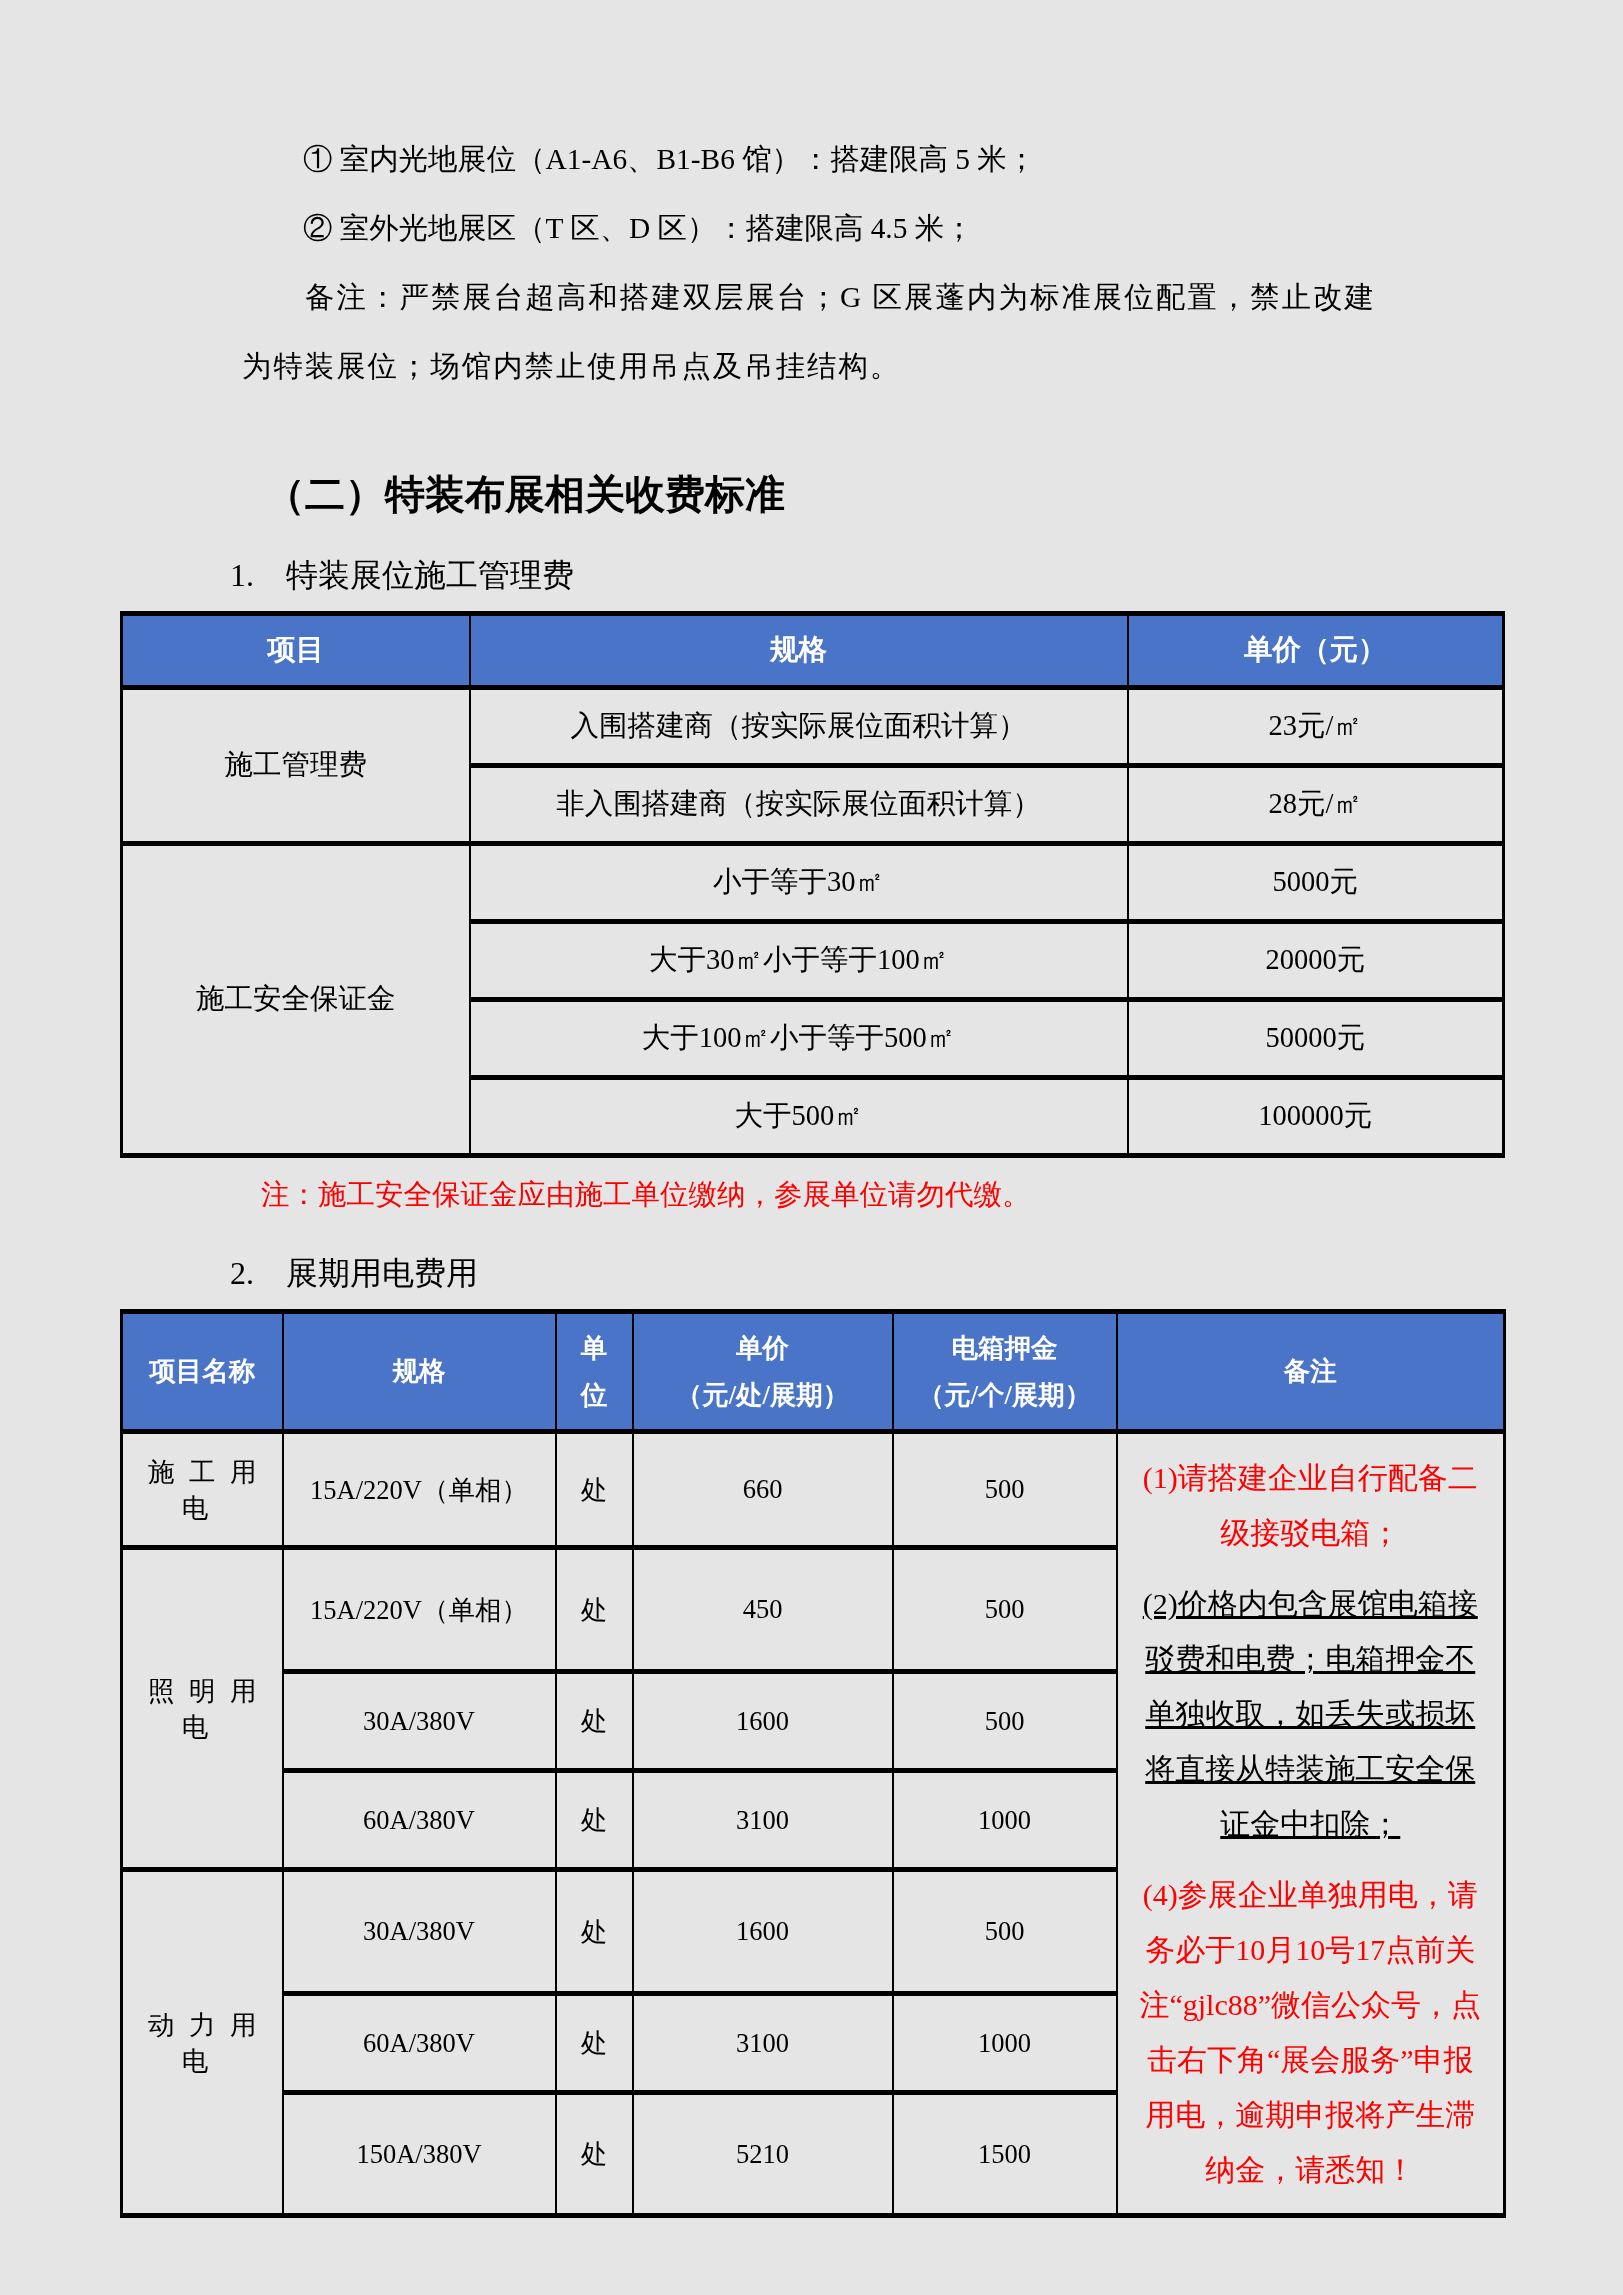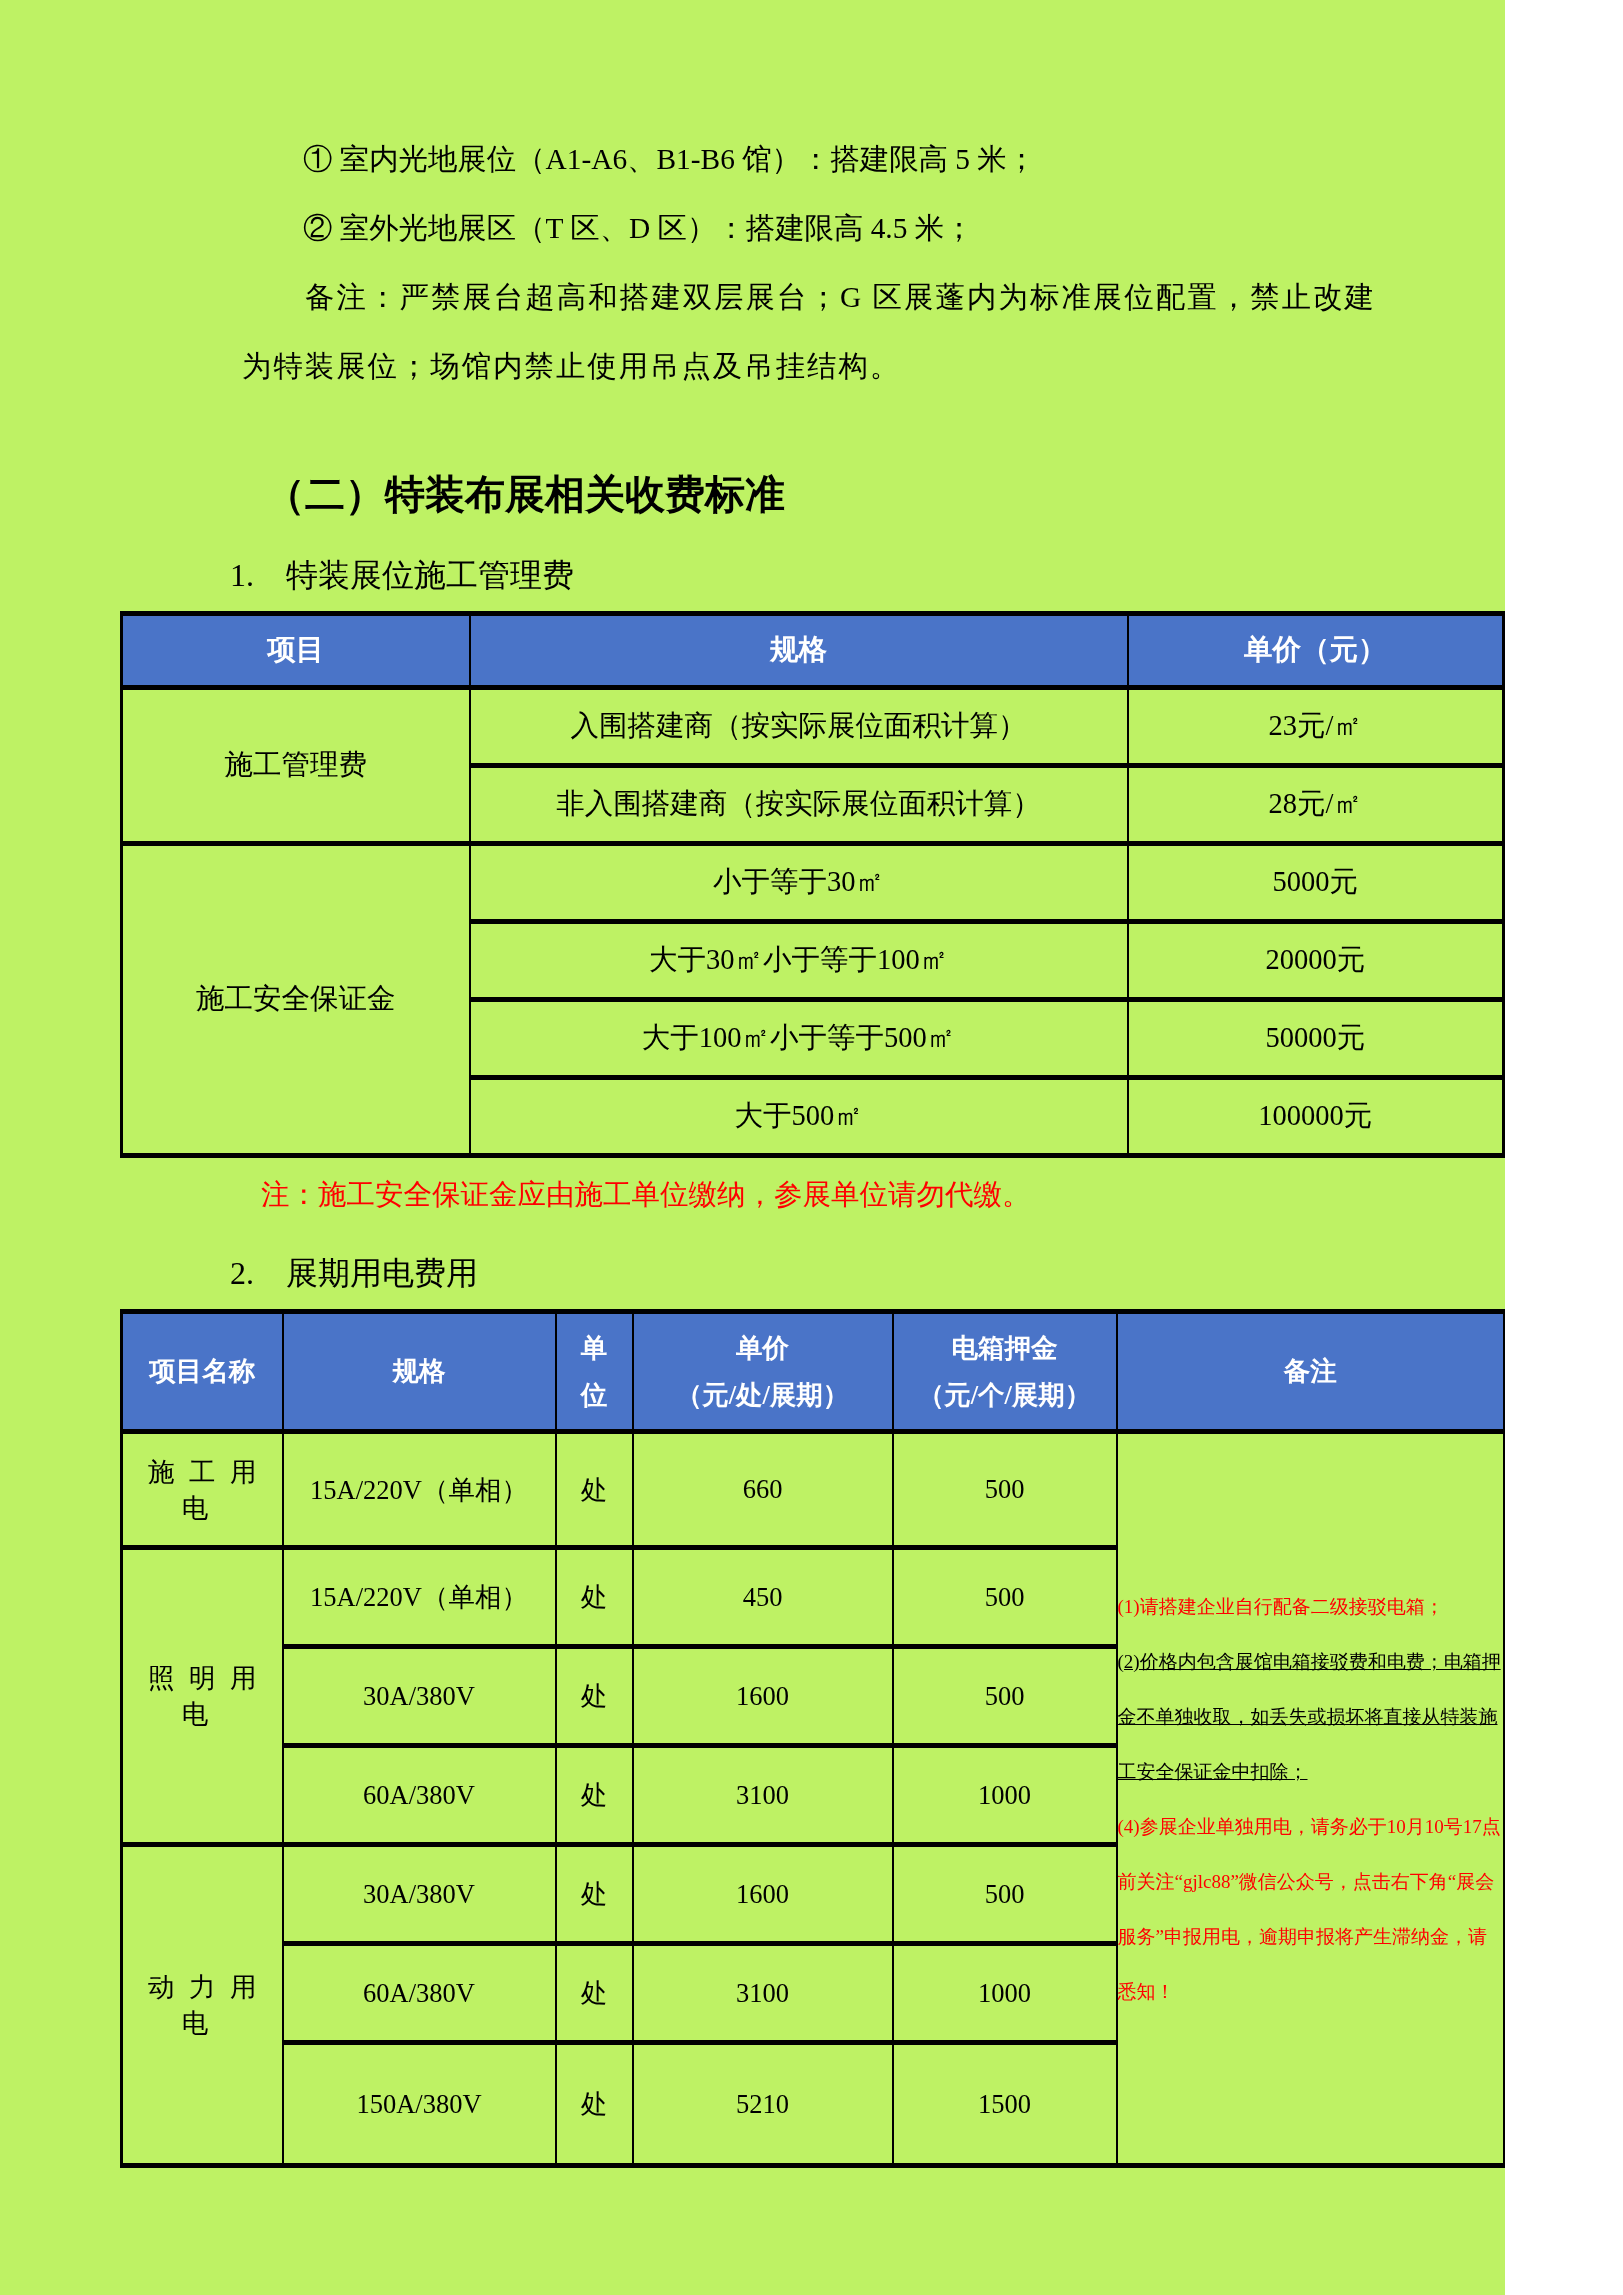--- a/index.html
+++ b/index.html
@@ -3,24 +3,24 @@
 <meta charset="utf-8">
 <style>
   html,body{margin:0;padding:0;background:#ffffff;}
   body{
     width:1623px;height:2295px;
     font-family:"Liberation Serif","DejaVu Serif",serif;
     color:#000;
   }
   .page{
     box-sizing:border-box;
-    width:1505px;height:2295px;
+    width:1623px;height:2295px;
     padding:125px 120px 0 120px;
     overflow:hidden;
-    background:#bef264;
+    background:#e5e5e5;
   }
   .intro-line{
     margin:0;
     padding-left:183px;
     font-size:29.4px;
     line-height:69px;
     white-space:pre-wrap;
   }
   .intro-note{
     margin:0 0 0 122px;
@@ -89,24 +89,24 @@
   .t2 tbody tr.rh2{height:99px;}
   .t2 tbody tr.rh3{height:123px;}
   .t2 td.group-label{letter-spacing:0.55em;text-indent:0.55em;}
   .hdr-line{display:block;}
   td.remarks-cell{
     text-align:left;
     vertical-align:top;
     padding:17.7px 12.8px 0 14.7px;
   }
   .remark{
-    margin:0;
-    font-size:19px;
+    margin:16px;
+    font-size:30px;
     line-height:55px;
-    text-align:left;
+    text-align:center;
     white-space:pre-wrap;
   }
   .remark.red{color:#ff0000;}
   .remark.black{color:#000000;text-decoration:underline;}
 </style>
 </head>
 <body>
 
 <div class="page">
 

